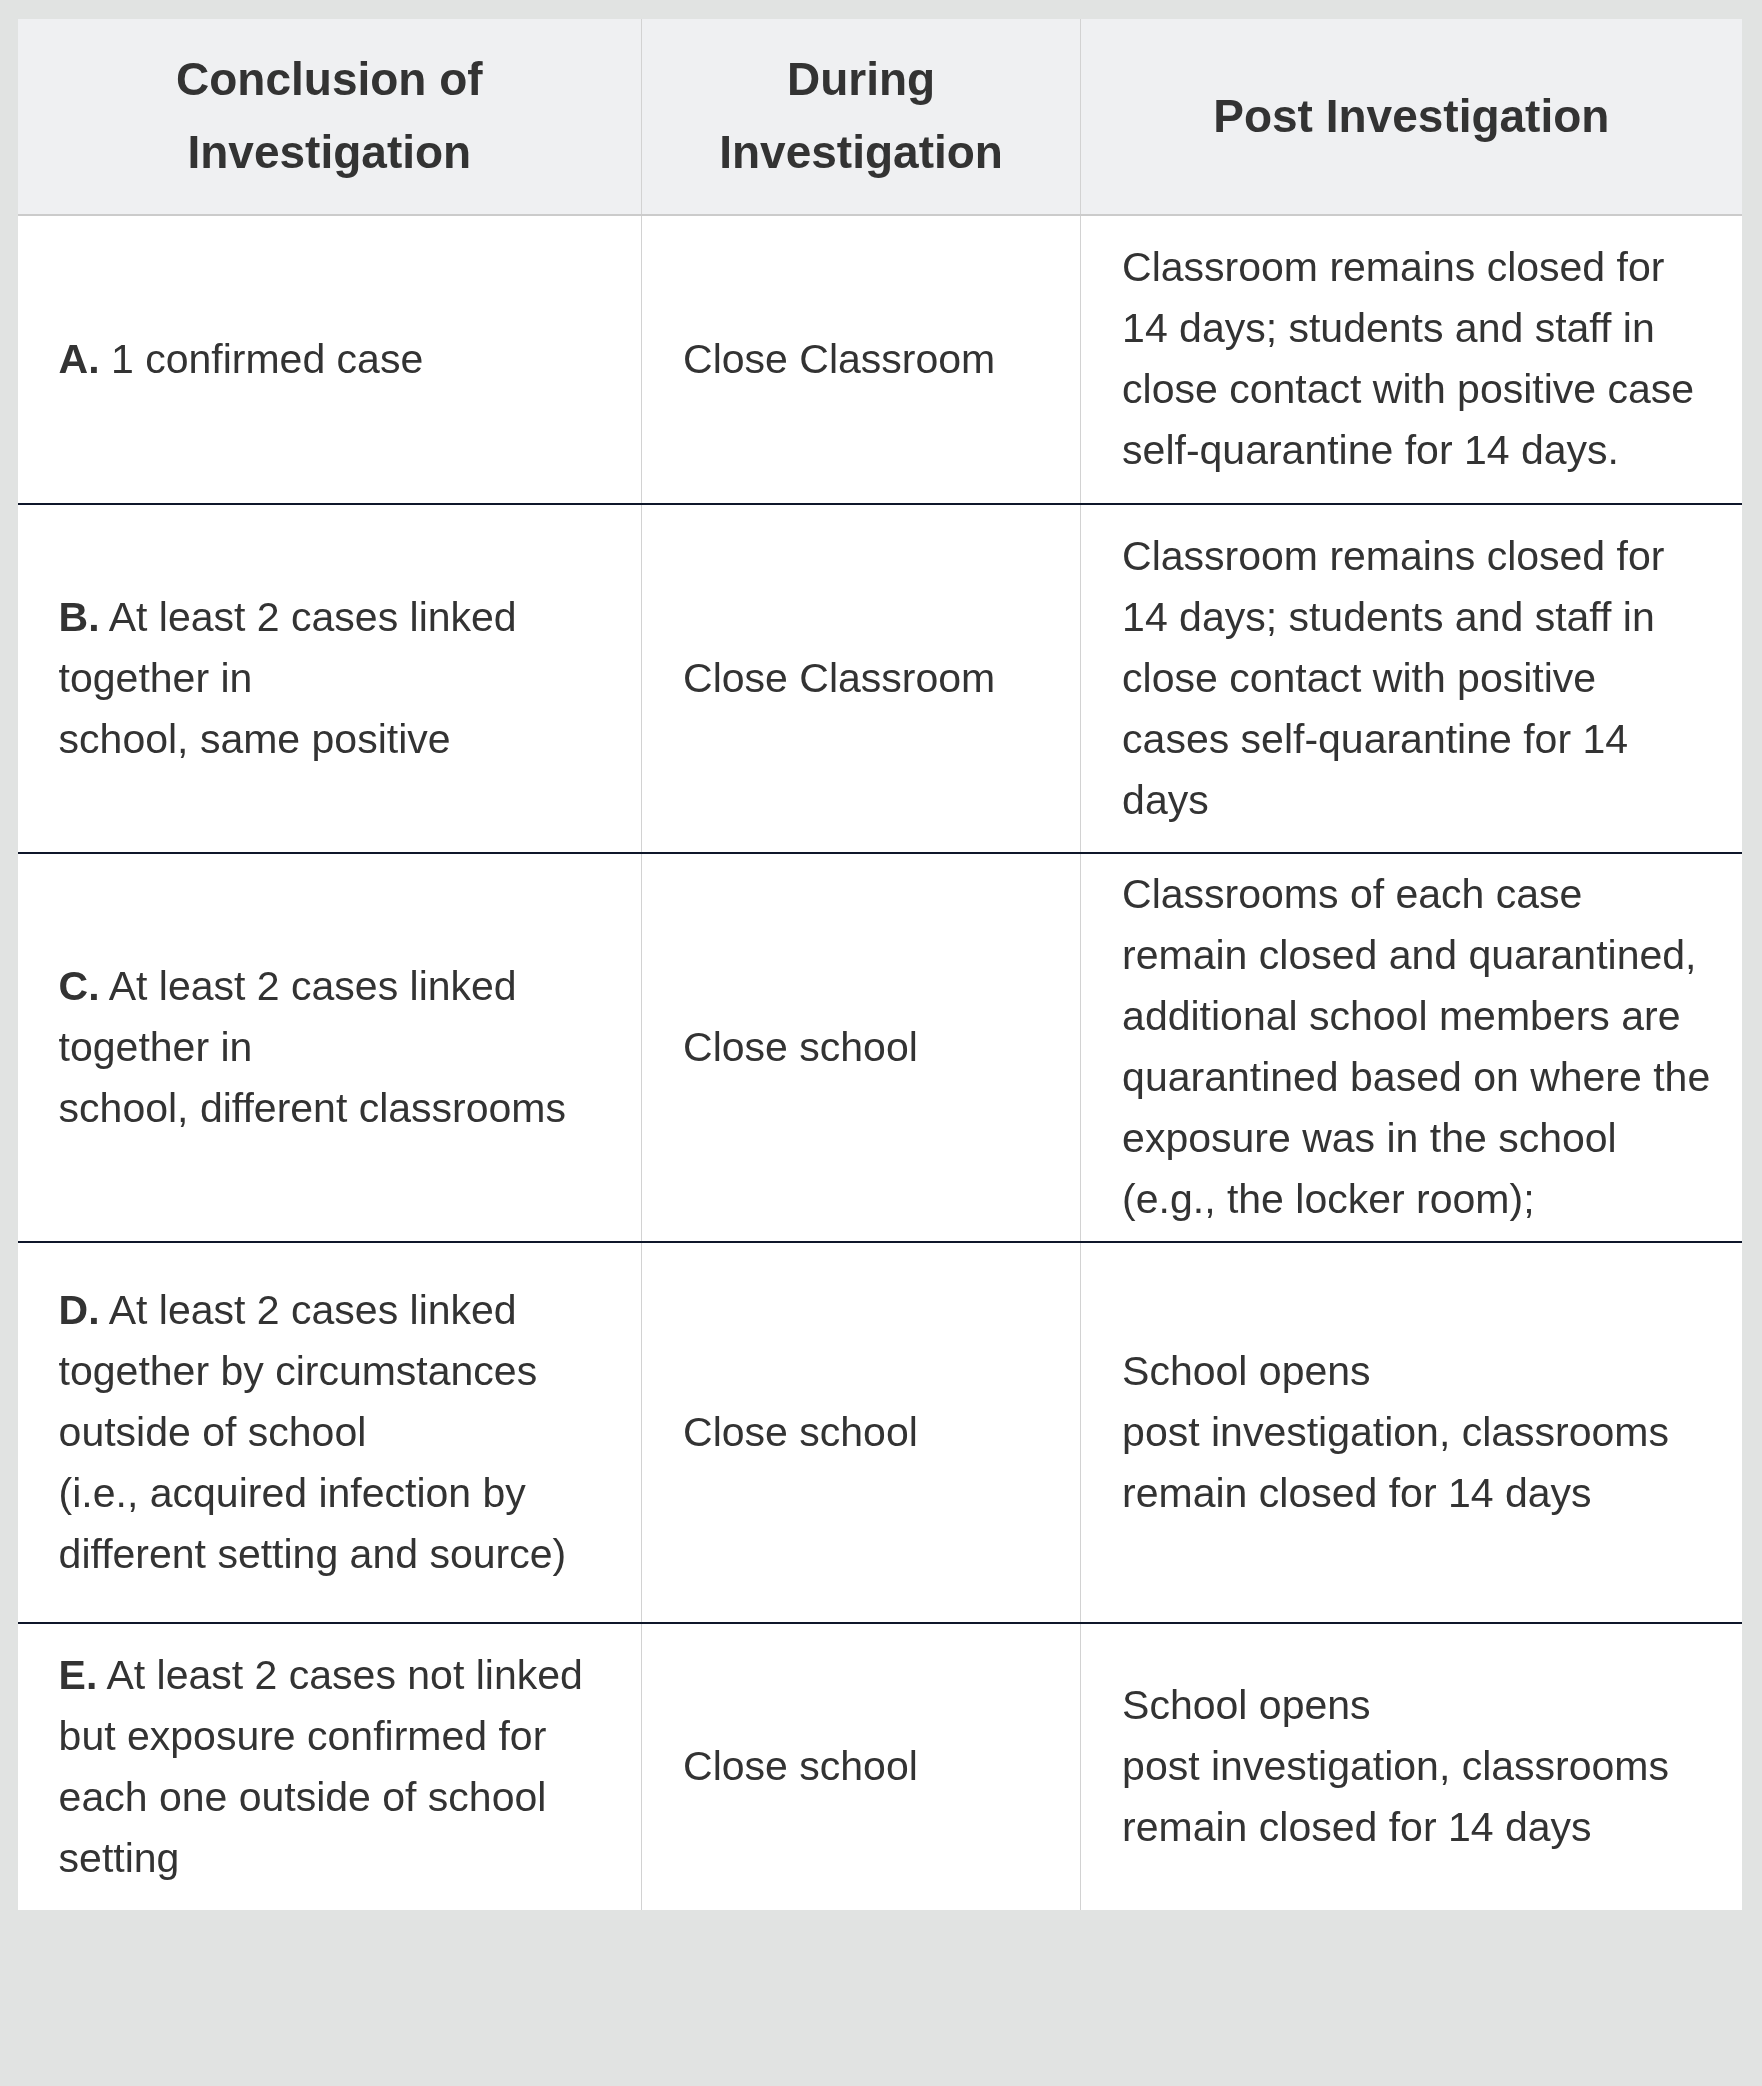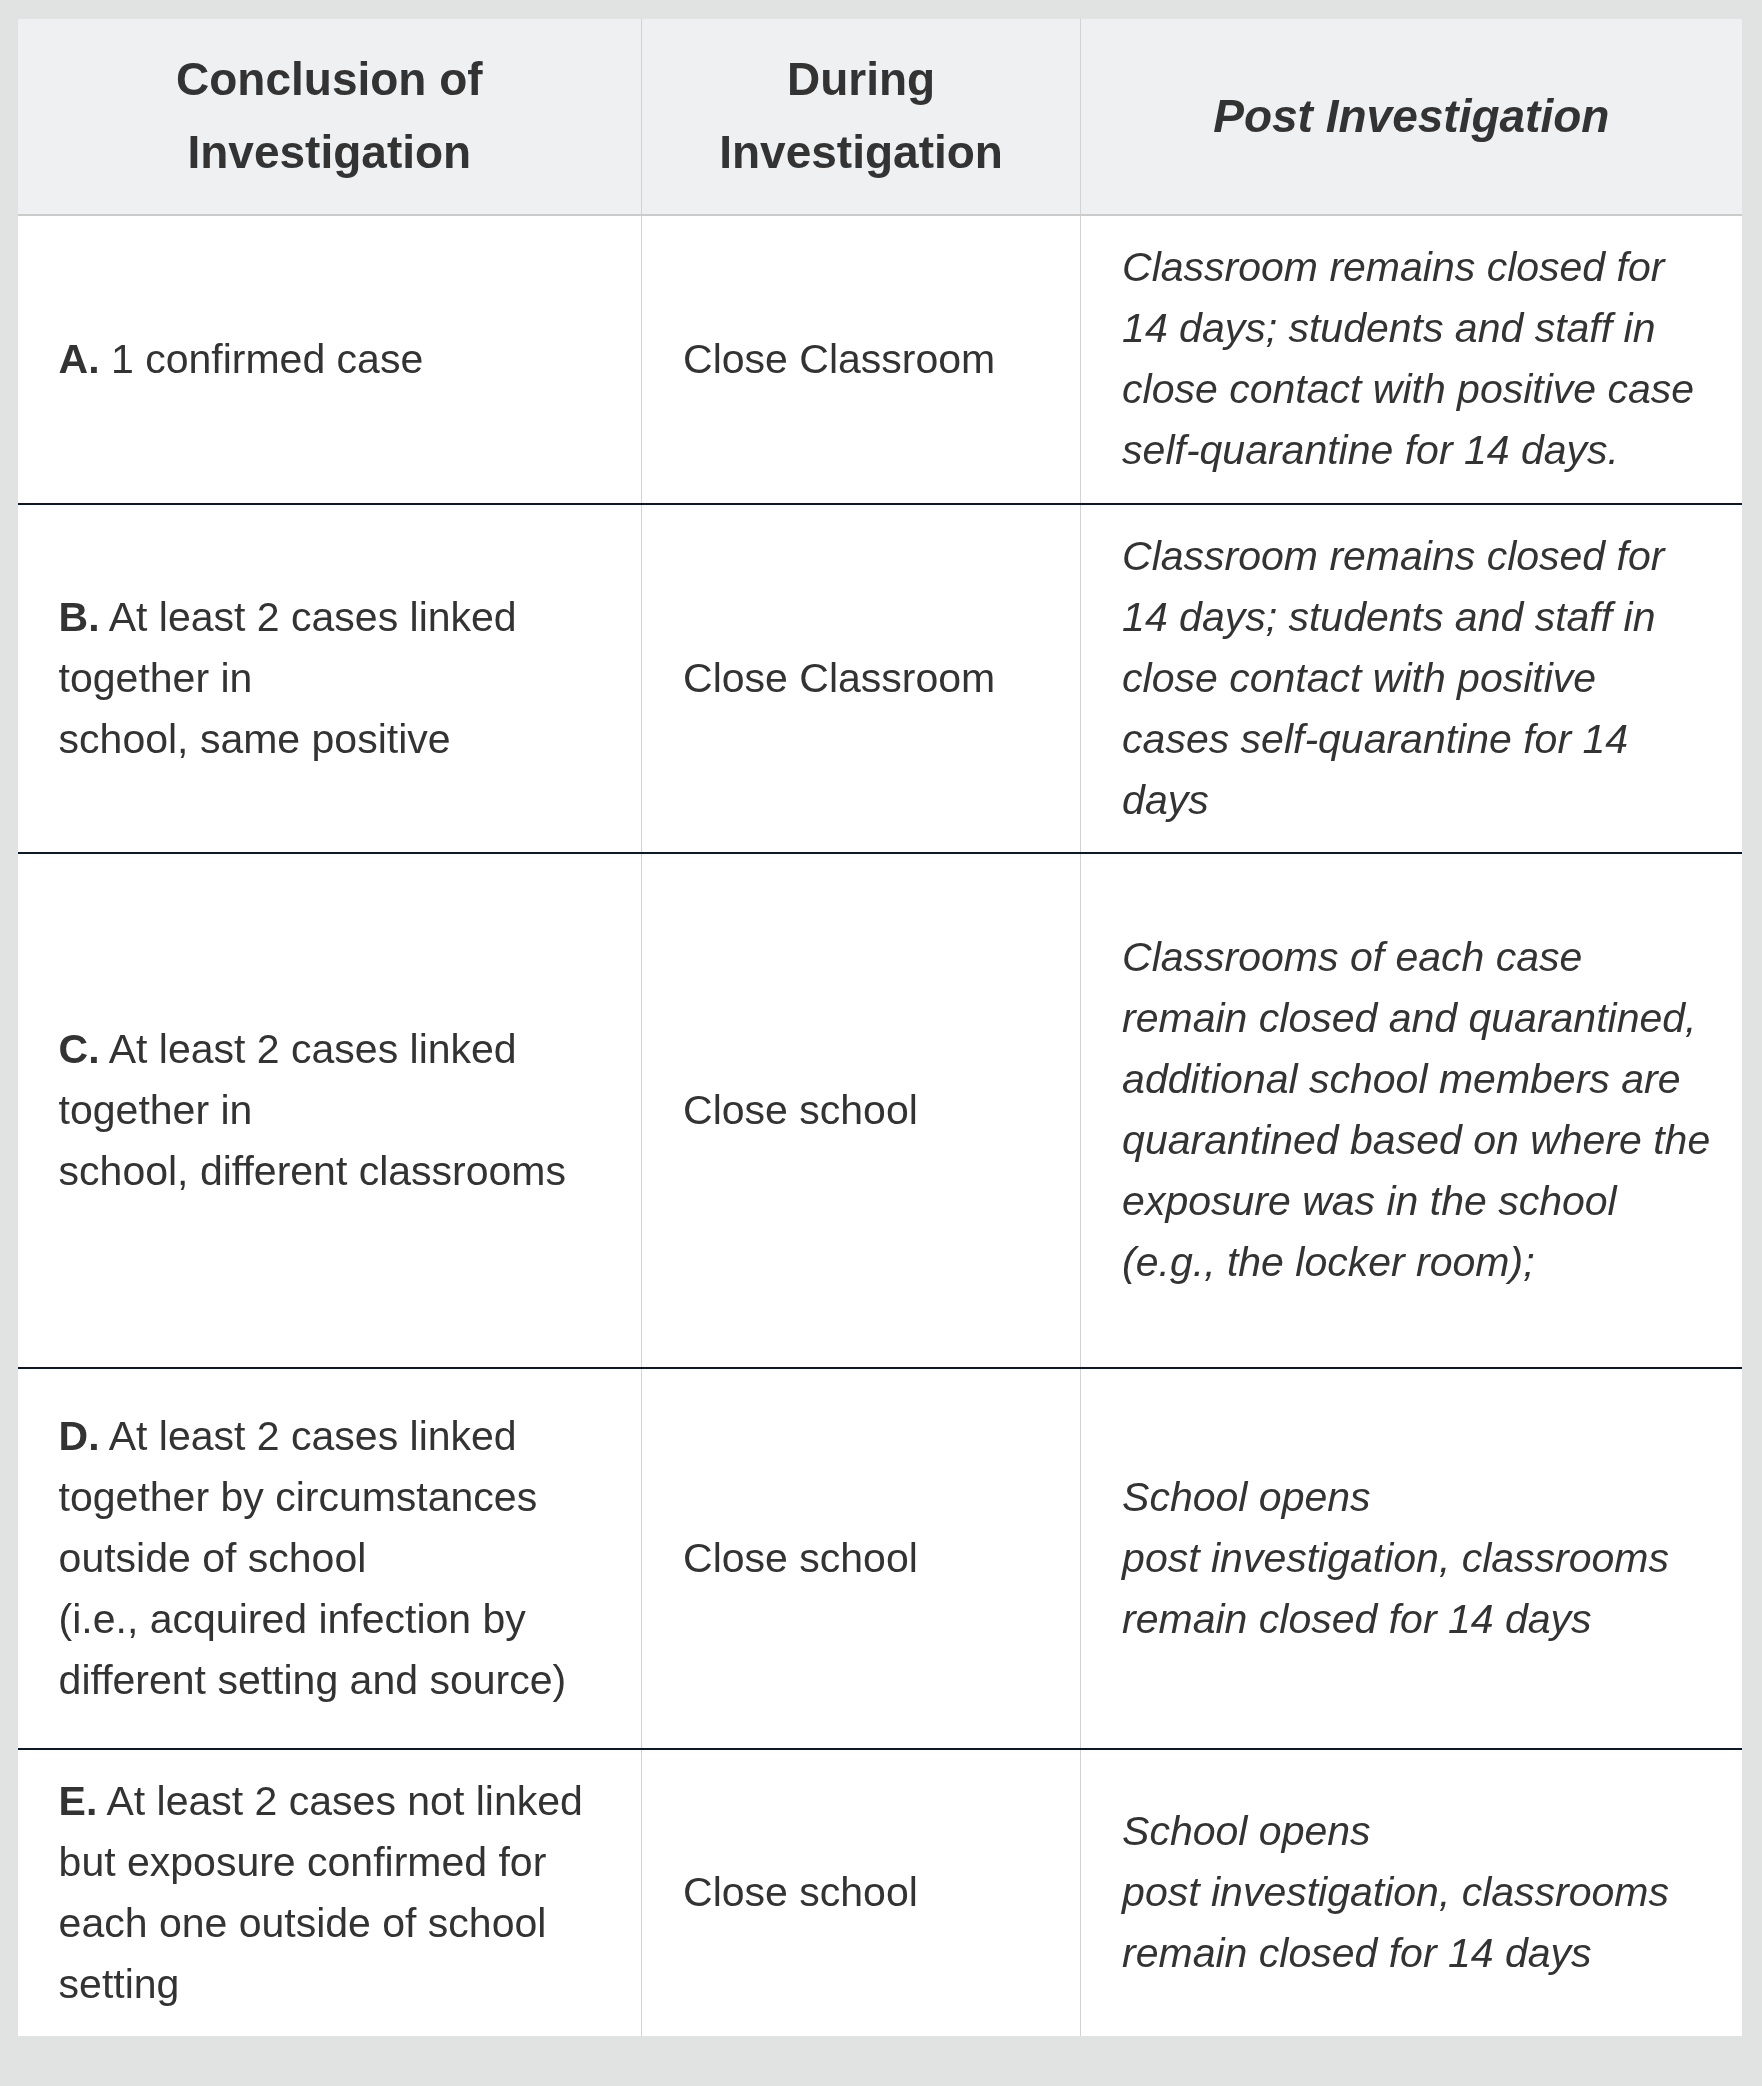--- a/index.html
+++ b/index.html
@@ -27,41 +27,41 @@
     .table col.c1 { width: 624px; }
     .table col.c2 { width: 439px; }
     .table col.c3 { width: 661px; }
     .table th, .table td {
       border-left: 1.5px solid #d2d2d2;
       border-right: 1.5px solid #d2d2d2;
       vertical-align: middle;
       box-sizing: border-box;
     }
     .table tr > :first-child { border-left: none; margin-left: 20px; }
-    .table tr > :last-child { border-right: none; font-style: italic; }
+    .table tr > :last-child { border-right: none; }
     .table thead th {
       background: #eff0f2;
       font-weight: bold;
       font-size: 46px;
       line-height: 73px;
       text-align: center;
       padding: 0 29px;
       height: 196px;
       border-bottom: 2.4px solid #cbcbcb;
     }
     .table tbody td {
       font-size: 41px;
       line-height: 61px;
       padding: 0 29px 0 41px;
       border-bottom: 2px solid #0f172a;
     }
     .table tbody tr:last-child td { border-bottom: none; }
     .row-a td { height: 289px; }
     .row-b td { height: 349px; }
-    .row-c td { height: 515px; }
+    .row-c td { height: 389px; }
     .row-d td { height: 381px; }
     .row-e td { height: 287px; }
     .row-f td { height: 165px; }
     .letter { font-weight: bold; }
     .line { display: block; }
   </style>
 </head>
 <body>
 
 <table class="table">

